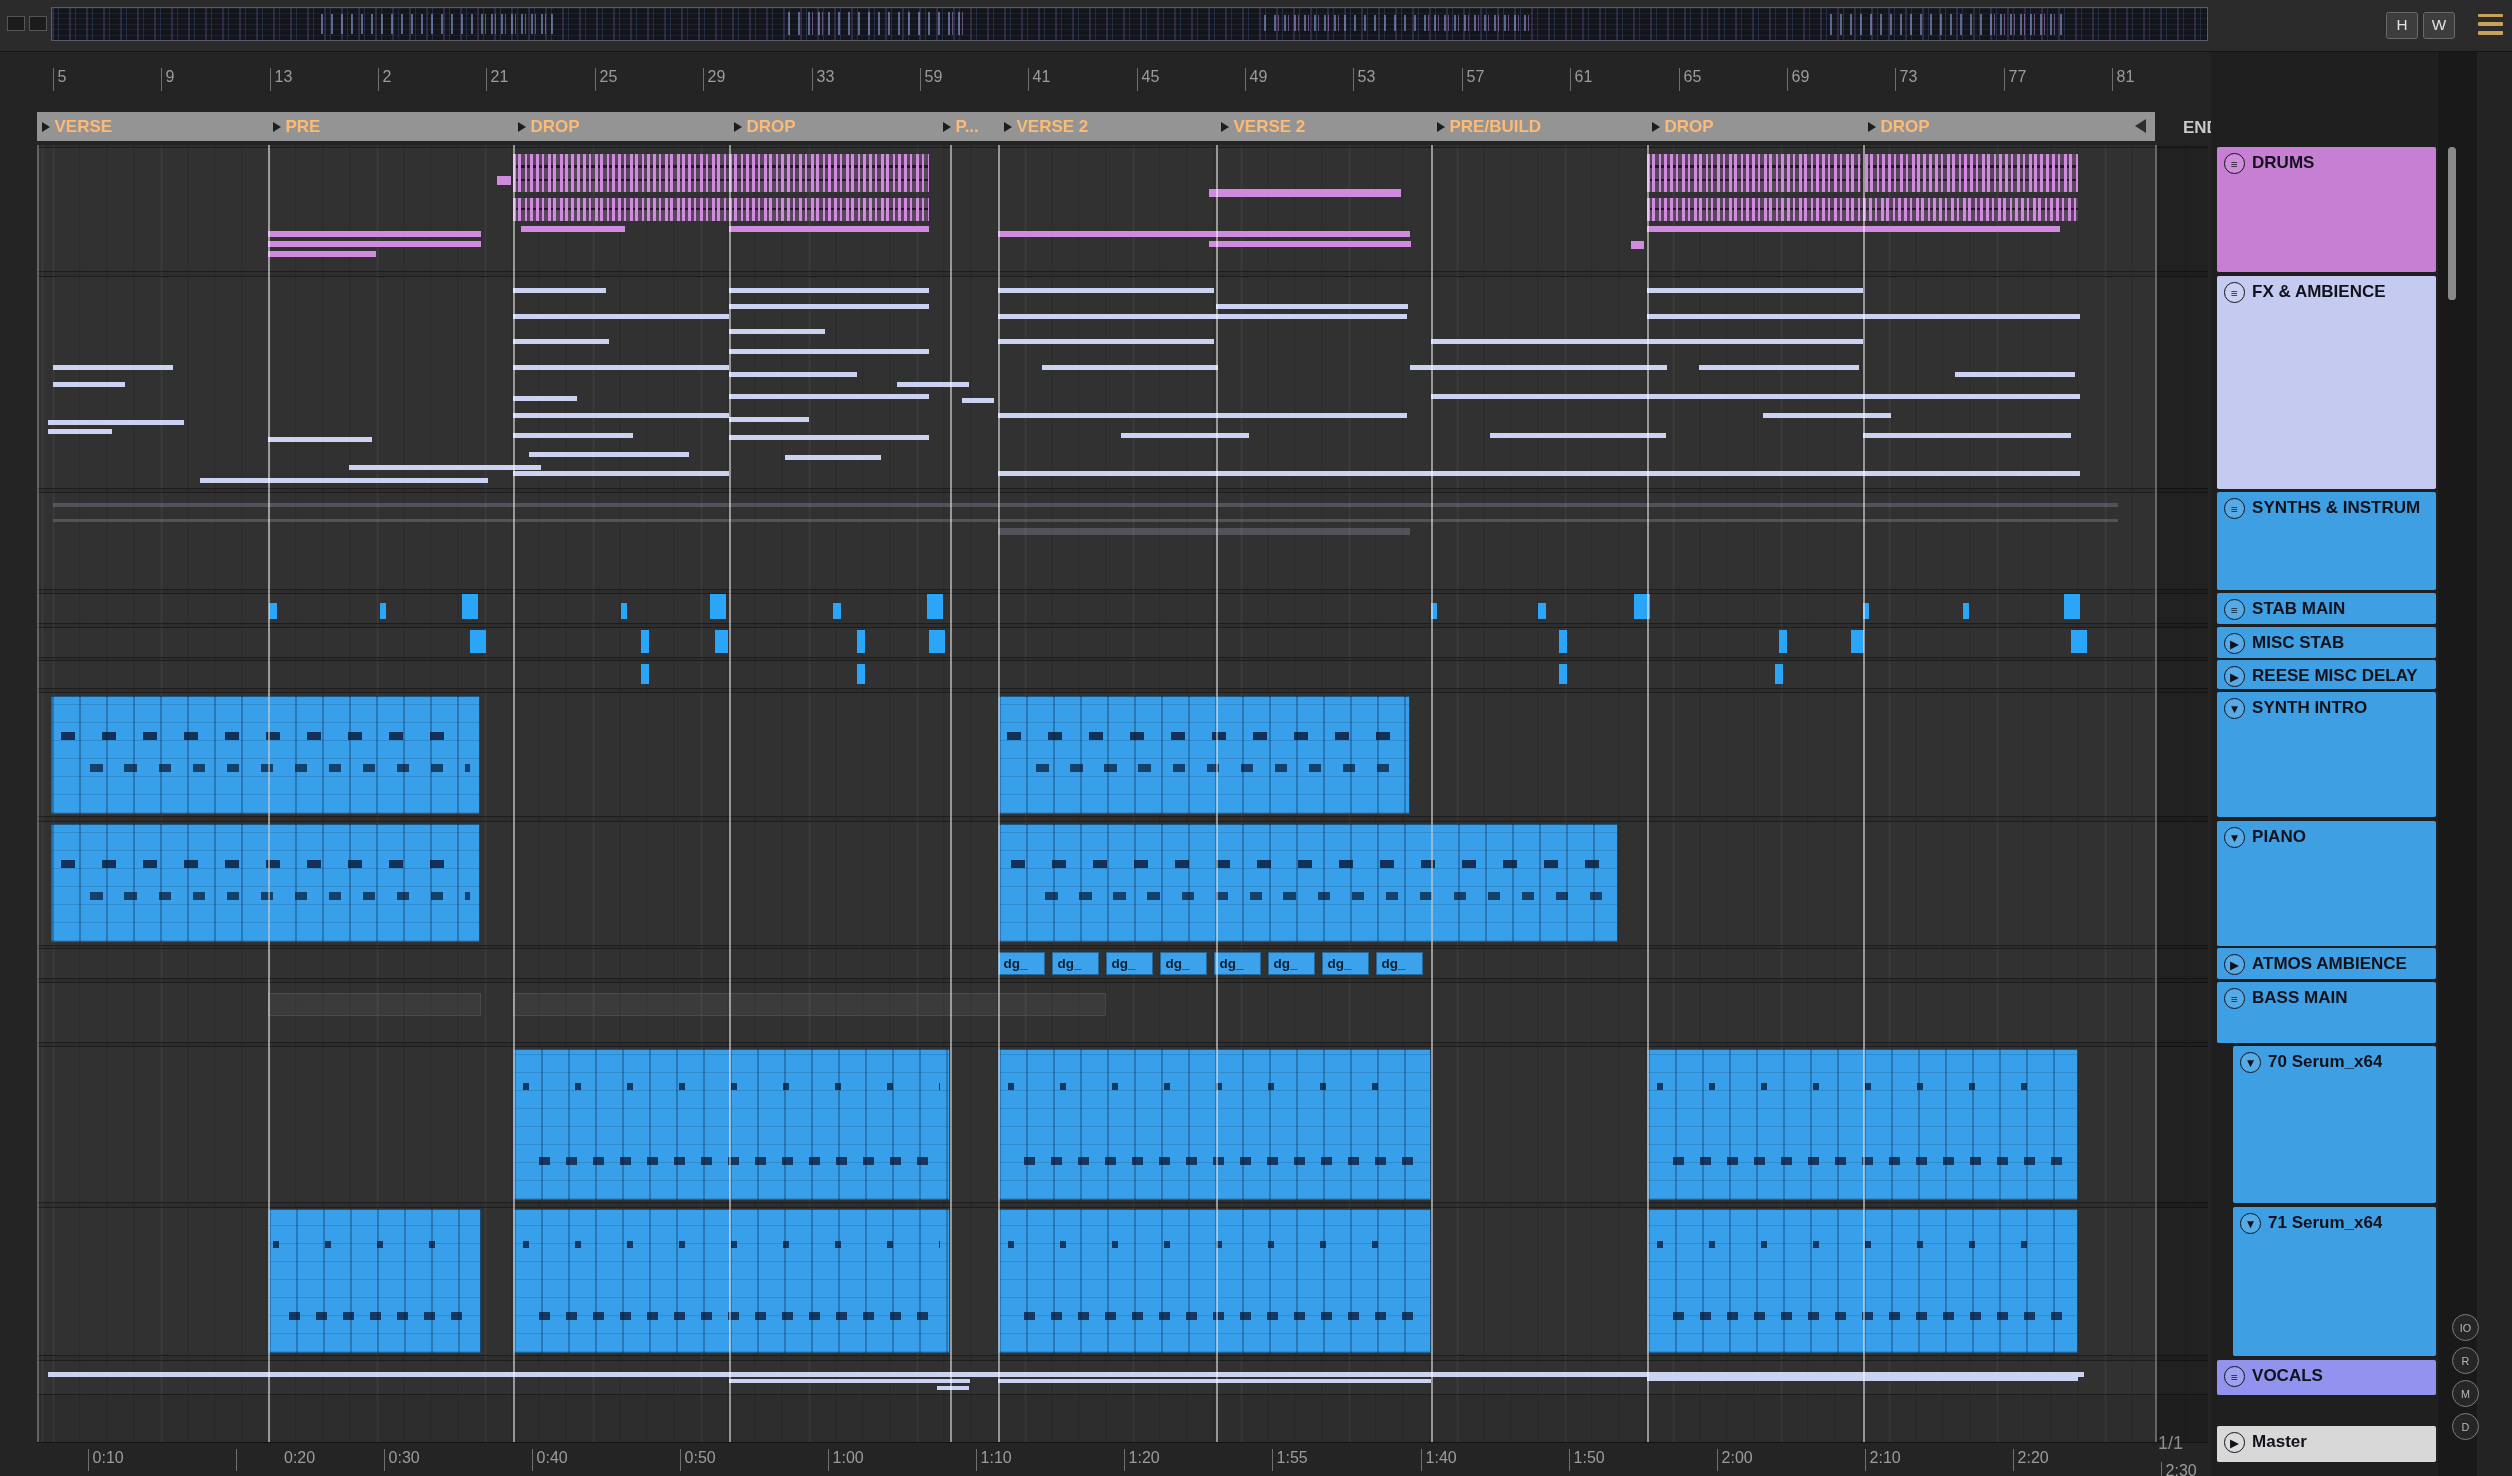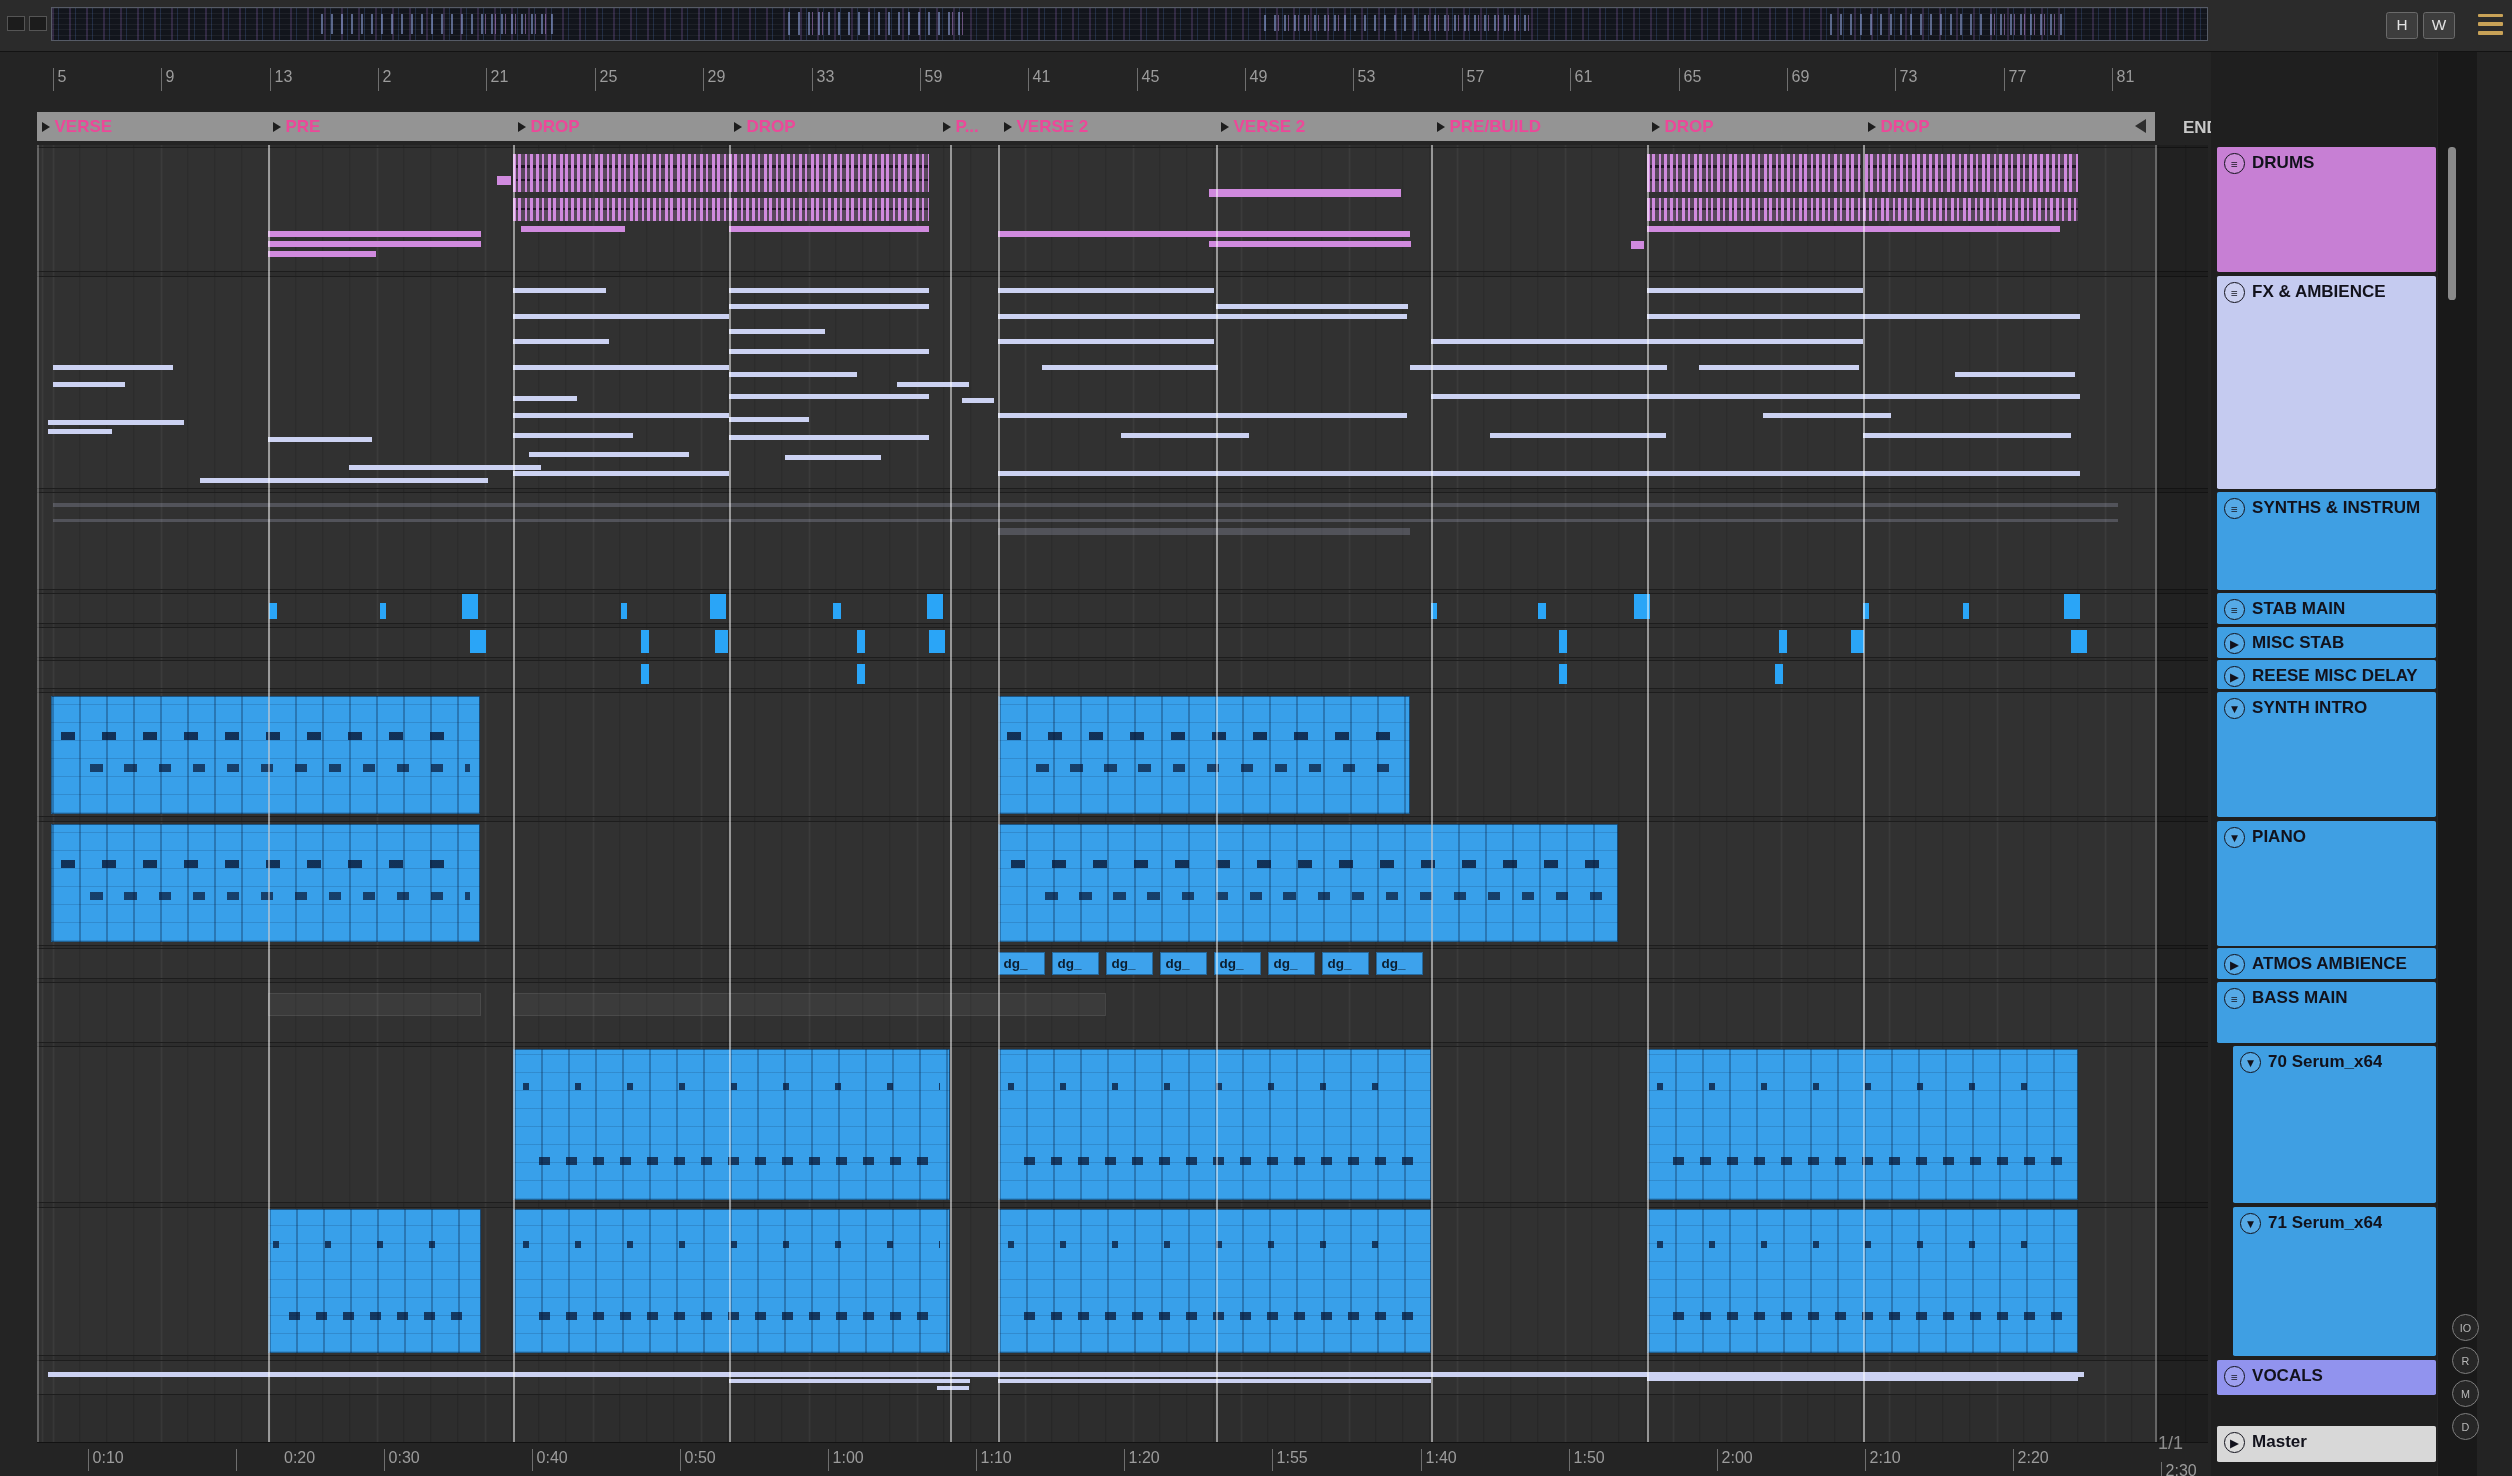--- a/index.html
+++ b/index.html
@@ -17,21 +17,21 @@
   .ov-patch{position:absolute;background:repeating-linear-gradient(90deg, rgba(150,170,230,.55) 0 1.8px, transparent 1.8px 4.5px, rgba(190,140,220,.5) 4.5px 5.4px, transparent 5.4px 10px);}
   .sq-btn{top:11.7px;width:32px;height:27px;background:#3d3d3d;border:0.9px solid #6a6a6a;border-radius:2.7px;color:#e2e2e2;
           font-size:15.3px;display:flex;align-items:center;justify-content:center;box-sizing:border-box;}
   #menu-btn{left:2478px;top:13.5px;width:25px;height:21.5px;display:flex;flex-direction:column;justify-content:space-between;}
   #menu-btn span{height:3.6px;background:#c8a257;border-radius:0.9px;}
 
   
   #beat-ruler-hit{left:37px;top:56px;width:2171px;height:45px;}
   .bar-num{top:68px;height:23px;border-left:0.9px solid #6f6f6f;padding-left:3.6px;color:#9c9c9c;font-size:16px;z-index:4;white-space:nowrap;}
   #scrub-bar{left:37px;top:112px;width:2118px;height:29px;background:#949494;}
-  .flag{top:115px;height:24px;display:flex;align-items:center;color:#ec4899;font-weight:700;font-size:17px;z-index:5;white-space:nowrap;}
+  .flag{top:115px;height:24px;display:flex;align-items:center;color:#fdba74;font-weight:700;font-size:17px;z-index:5;white-space:nowrap;}
   .flag::before{content:"";border-left:8px solid #1d1d1d;border-top:5.4px solid transparent;border-bottom:5.4px solid transparent;margin-right:4.5px;}
   #scrub-end{left:2135px;top:119px;width:0;height:0;border-right:11.7px solid #2e2e2e;border-top:7.2px solid transparent;border-bottom:7.2px solid transparent;}
   #end-label{left:2183px;top:118px;color:#c9c9c9;font-size:17px;font-weight:700;}
 
   
   #set-btn{left:2229px;top:92px;width:48px;height:23px;background:#6f6f6f;border-radius:2.7px;color:#f0f0f0;font-size:15.3px;
            display:flex;align-items:center;justify-content:center;}
   .circ-btn{top:119px;width:23px;height:23px;border:1.8px solid #8f8f8f;border-radius:50%;color:#cfcfcf;font-size:13.5px;
             display:flex;align-items:center;justify-content:center;box-sizing:border-box;}
   .tool-btn{top:119px;width:23px;height:23px;border:1.8px solid #8f8f8f;border-radius:3.6px;display:flex;align-items:center;

